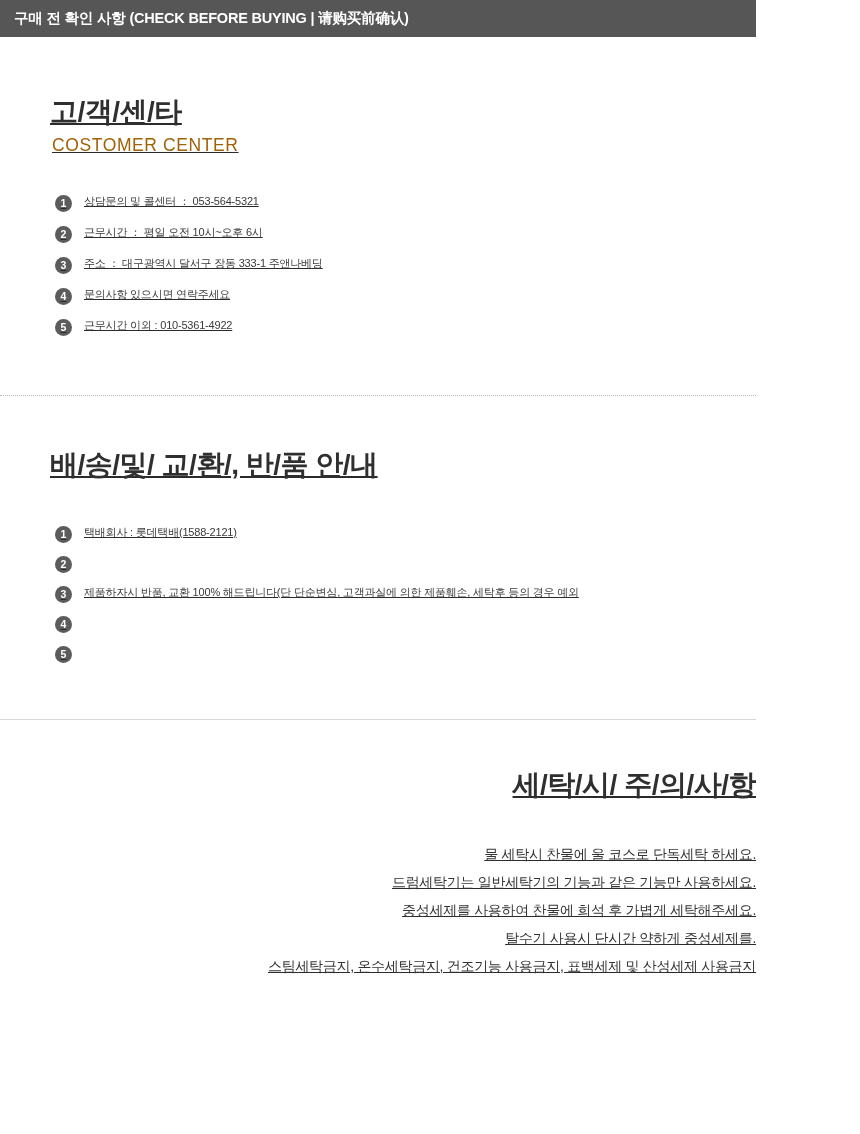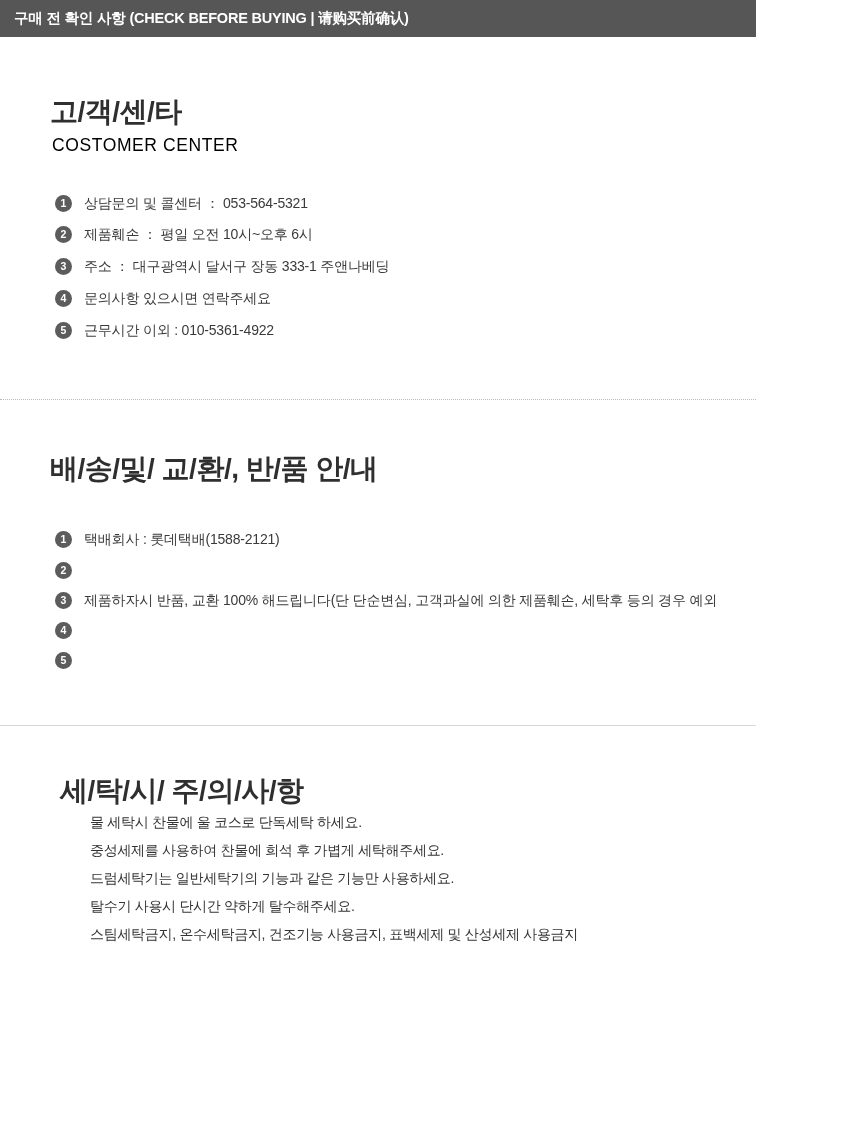--- a/index.html
+++ b/index.html
@@ -35,36 +35,37 @@
     font-size: 14.5px;
     font-weight: bold;
     letter-spacing: -0.2px;
     white-space: nowrap;
   }
 
   
   .section {
     position: relative;
     box-sizing: border-box;
+    text-decoration: underline;
   }
   .section-inner {
     padding-left: 50px;
   }
 
   .sec-title-ko {
     font-size: 28px;
     font-weight: bold;
     color: #2f2f2f;
     letter-spacing: -0.5px;
     line-height: 1.2;
     margin: 0;
   }
   .sec-title-en {
     font-size: 17.5px;
-    color: #000000;
+    color: #a16207;
     letter-spacing: 0.6px;
     margin: 6px 0 0 2px;
     font-weight: normal;
   }
 
   
   .num-list {
     list-style: none;
     margin: 0;
     padding: 0;
@@ -82,21 +83,21 @@
     background: #5c5c5c;
     color: #ffffff;
     font-size: 10.5px;
     font-weight: bold;
     line-height: 17px;
     text-align: center;
     margin-right: 12px;
     margin-top: 1px;
   }
   .num-text {
-    font-size: 14px;
+    font-size: 11px;
     color: #3a3a3a;
     line-height: 1.35;
     letter-spacing: -0.2px;
   }
 
   
   #section-customer-center {
     padding-top: 58px;
     padding-bottom: 46px;
   }
@@ -125,25 +126,27 @@
 
   .solid-divider {
     border-top: 1px solid #d8d8d8;
     height: 0;
   }
 
   
   #section-washing {
     padding-top: 48px;
     padding-bottom: 60px;
+    text-align: right;
   }
   #section-washing .sec-title-ko {
     padding-left: 10px;
   }
   .wash-lines {
+    margin-top: 38px;
     padding-left: 40px;
   }
   .wash-line {
     font-size: 14px;
     color: #333333;
     line-height: 2.0;
     letter-spacing: -0.3px;
   }
 </style>
 </head>
@@ -161,21 +164,21 @@
       <h2 class="sec-title-en">COSTOMER CENTER</h2>
 
       <div class="list-wrap">
         <ul class="num-list">
           <li>
             <span class="num-badge">1</span>
             <span class="num-text">상담문의 및 콜센터 ：  053-564-5321</span>
           </li>
           <li>
             <span class="num-badge">2</span>
-            <span class="num-text">제품훼손 ：  평일 오전 10시~오후 6시</span>
+            <span class="num-text">근무시간 ：  평일 오전 10시~오후 6시</span>
           </li>
           <li>
             <span class="num-badge">3</span>
             <span class="num-text">주소 ：  대구광역시 달서구 장동 333-1 주앤나베딩</span>
           </li>
           <li>
             <span class="num-badge">4</span>
             <span class="num-text">문의사항 있으시면 연락주세요</span>
           </li>
           <li>
@@ -218,21 +221,21 @@
   </section>
 
   <div class="solid-divider"></div>
 
   <section class="section" id="section-washing">
     <div class="section-inner">
       <h1 class="sec-title-ko">세/탁/시/ 주/의/사/항</h1>
 
       <div class="wash-lines">
         <div class="wash-line">물 세탁시 찬물에 울 코스로 단독세탁 하세요.</div>
+        <div class="wash-line">드럼세탁기는 일반세탁기의 기능과 같은 기능만 사용하세요.</div>
         <div class="wash-line">중성세제를 사용하여 찬물에 희석 후 가볍게 세탁해주세요.</div>
-        <div class="wash-line">드럼세탁기는 일반세탁기의 기능과 같은 기능만 사용하세요.</div>
-        <div class="wash-line">탈수기 사용시 단시간 약하게 탈수해주세요.</div>
+        <div class="wash-line">탈수기 사용시 단시간 약하게 중성세제를.</div>
         <div class="wash-line">스팀세탁금지, 온수세탁금지, 건조기능 사용금지, 표백세제 및 산성세제 사용금지</div>
       </div>
     </div>
   </section>
 
 </div>
 
 </body></html>

